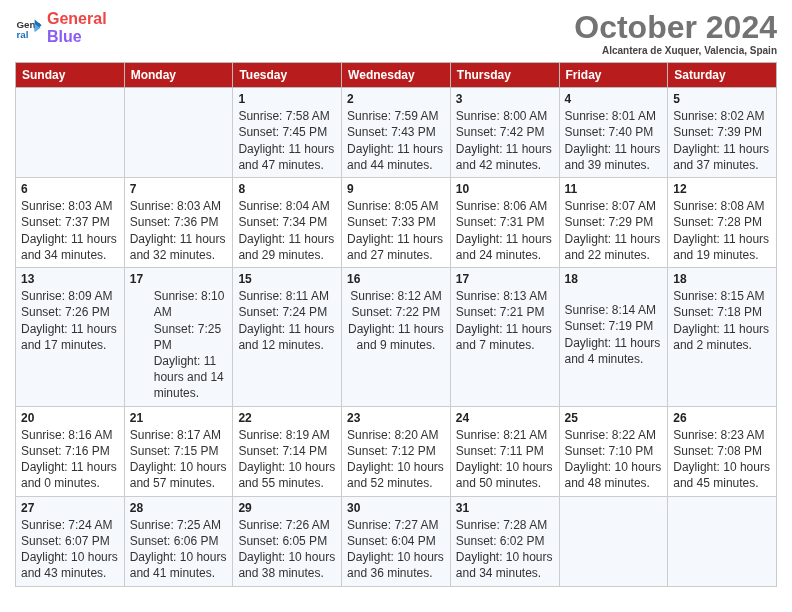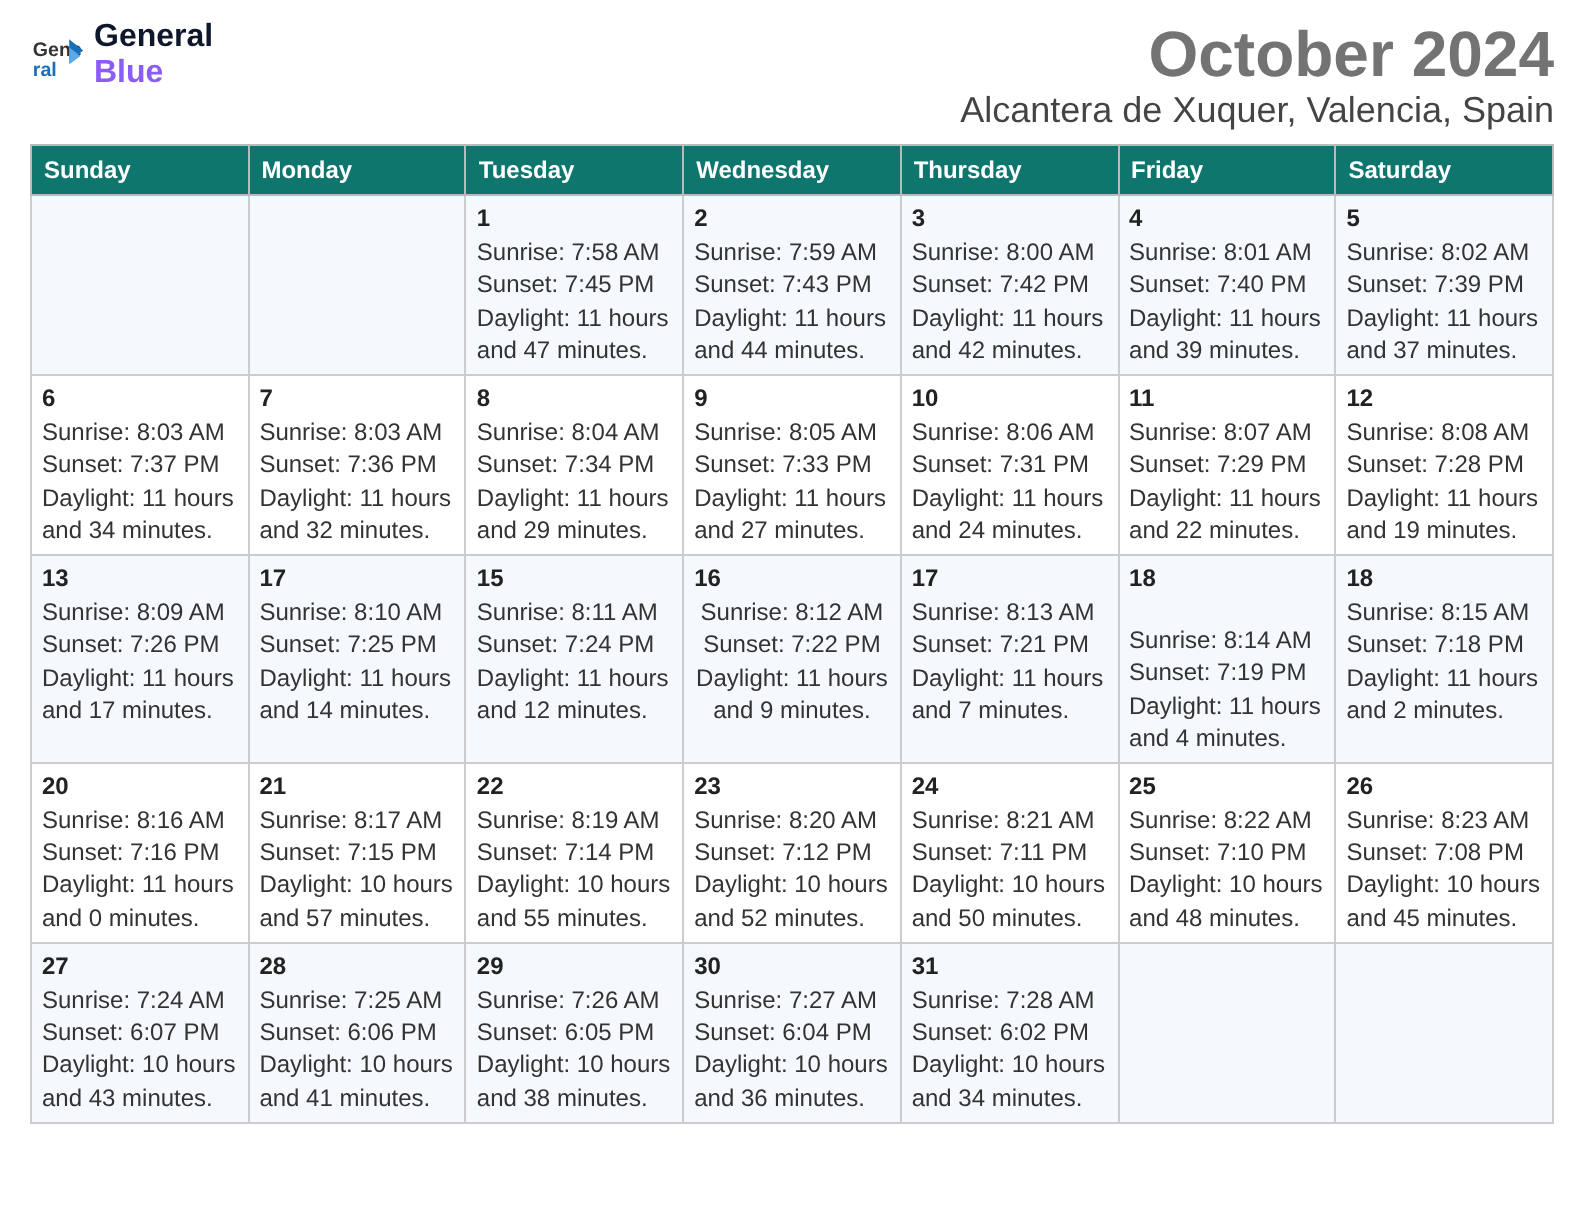--- a/index.html
+++ b/index.html
@@ -34,31 +34,31 @@
     .title-block {
       text-align: right;
     }
     .title-block h1 {
       font-size: 32px;
       font-weight: bold;
       color: #737373;
       line-height: 1.1;
     }
     .title-block h2 {
-      font-size: 18px;
-      font-weight: normal;
+      font-size: 10px;
+      font-weight: bold;
       color: #444;
     }
     table {
       width: 100%;
       border-collapse: collapse;
       table-layout: fixed;
     }
     thead tr th {
-      background: #0f766e;
+      background: #b91c1c;
       color: #fff;
       font-size: 12px;
       font-weight: bold;
       padding: 5px 6px;
       text-align: left;
       border: 1px solid #bbb;
     }
     tbody tr td {
       border: 1px solid #ccc;
       vertical-align: top;
@@ -93,21 +93,21 @@
 <div class="page">
   <div class="header">
     <div class="logo">
       <svg class="logo-icon" viewBox="0 0 40 40">
         <text x="2" y="20" font-size="14" font-weight="bold" fill="#333">Gene</text>
         <text x="2" y="34" font-size="14" font-weight="bold" fill="#1a6fbc">ral</text>
         <polygon points="28,8 38,16 28,24" fill="#1a6fbc"></polygon>
         <polygon points="28,14 36,20 28,26" fill="#5aaae8"></polygon>
       </svg>
       <div style="line-height:1.15;">
-        <div style="font-size:16px;font-weight:bold;color:#0f172a;">General</div>
+        <div style="font-size:16px;font-weight:bold;color:#ef4444;">General</div>
         <div style="font-size:16px;font-weight:bold;color:#8b5cf6;">Blue</div>
       </div>
     </div>
     <div class="title-block">
       <h1>October 2024</h1>
       <h2>Alcantera de Xuquer, Valencia, Spain</h2>
     </div>
   </div>
 
   <table>
@@ -203,21 +203,21 @@
         </tr>
         <tr>
           <td>
             <span class="day-num">13</span>
             <div class="day-info" style="white-space: pre-line;">Sunrise: 8:09 AM
 Sunset: 7:26 PM
 Daylight: 11 hours and 17 minutes.</div>
           </td>
           <td>
             <span class="day-num">17</span>
-            <div class="day-info" style="white-space: pre-line;">Sunrise: 8:10 AM
+            <div class="day-info" style="white-space: pre-line; margin-left: 24px;">Sunrise: 8:10 AM
 Sunset: 7:25 PM
 Daylight: 11 hours and 14 minutes.</div>
           </td>
           <td>
             <span class="day-num">15</span>
             <div class="day-info" style="white-space: pre-line;">Sunrise: 8:11 AM
 Sunset: 7:24 PM
 Daylight: 11 hours and 12 minutes.</div>
           </td>
           <td>

